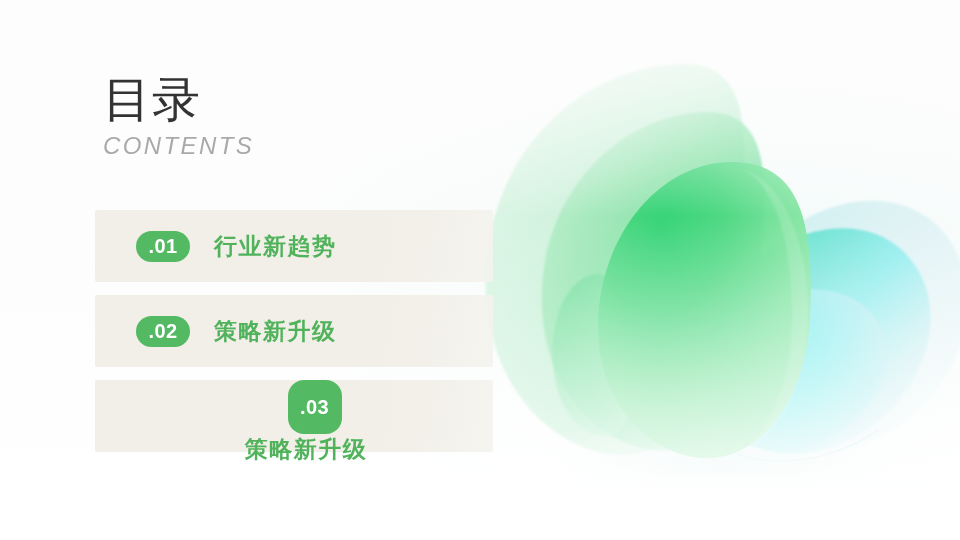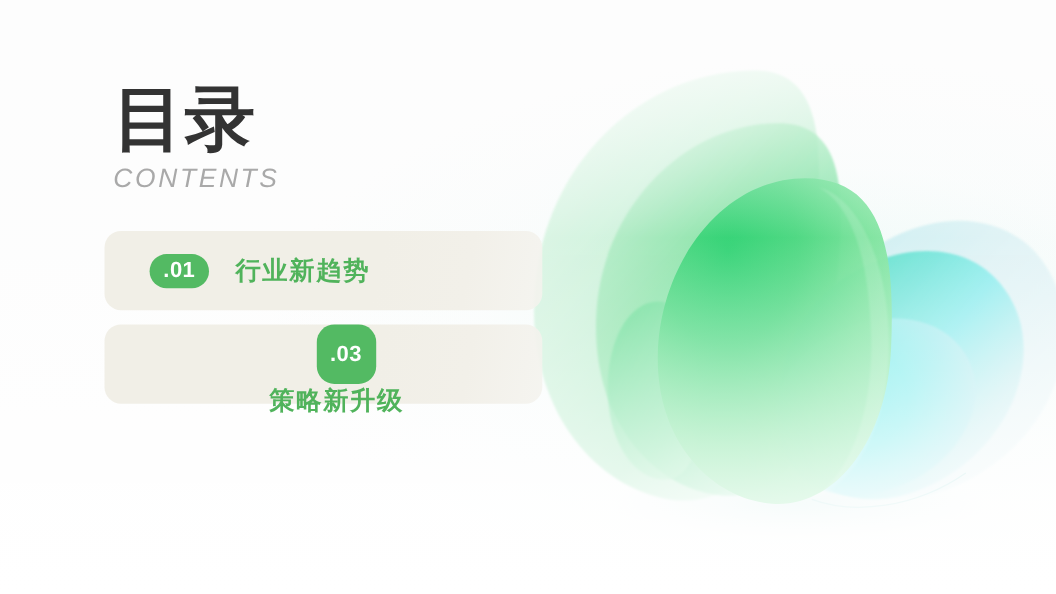--- a/index.html
+++ b/index.html
@@ -25,36 +25,36 @@
   .wash-b{
     position:absolute; left:0; top:0; width:100%; height:100%;
     background:linear-gradient(180deg,rgba(253,253,253,1) 0%,
                rgba(252,253,253,.2) 40%,rgba(255,255,255,1) 100%);
     pointer-events:none;
   }
 
   
   .title-wrap{ position:absolute; left:103px; top:74px; }
   .title{
-    font-size:64px; line-height:1.08;
-    font-weight:bold; color:#333333;
+    font-size:48px; line-height:1.08;
+    font-weight:normal; color:#333333;
     letter-spacing:1px;
   }
   .subtitle{
     margin-top:6px;
     font-size:24px; color:#a9a9a9;
     letter-spacing:2.4px; font-weight:normal;font-style:italic;
   }
 
   
   .list{ position:absolute; left:95px; top:210px; width:398px; }
   .card{
     position:relative;
     height:72px; margin-bottom:13px;
-    border-radius:15px;
+    border-radius:2px;
     background:linear-gradient(100deg,#f1efe7 0%,#f1efe7 62%,
                #f2f0e9 82%,rgba(244,243,238,.88) 100%);
     display:flex; align-items:center;
   }
   .card:last-child{ margin-bottom:0;flex-direction:column; }
   .pill{
     margin-left:41px;
     width:54px; height:31px; flex:0 0 54px;
     border-radius:16px;
     background:#53ba63;
@@ -184,20 +184,24 @@
     <div class="subtitle">CONTENTS</div>
   </div>
 
   <div class="list">
 
     <div class="card">
       <div class="pill">.01</div>
       <div class="card-label">行业新趋势</div>
     </div>
 
+    <div class="card">
+      <div class="pill">.02</div>
+      <div class="card-label">策略新升级</div>
+    </div>
 
     <div class="card">
       <div class="pill">.03</div>
       <div class="card-label">策略新升级</div>
     </div>
 
   </div>
 
 </div>
 

